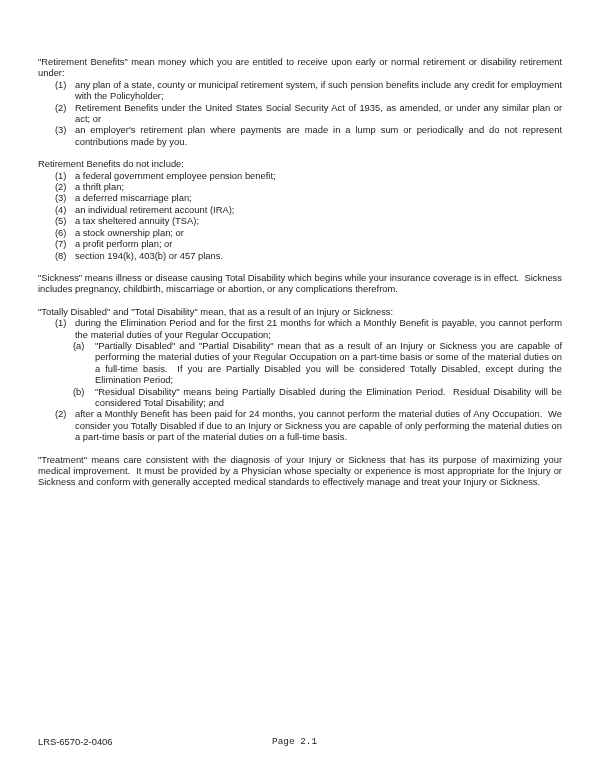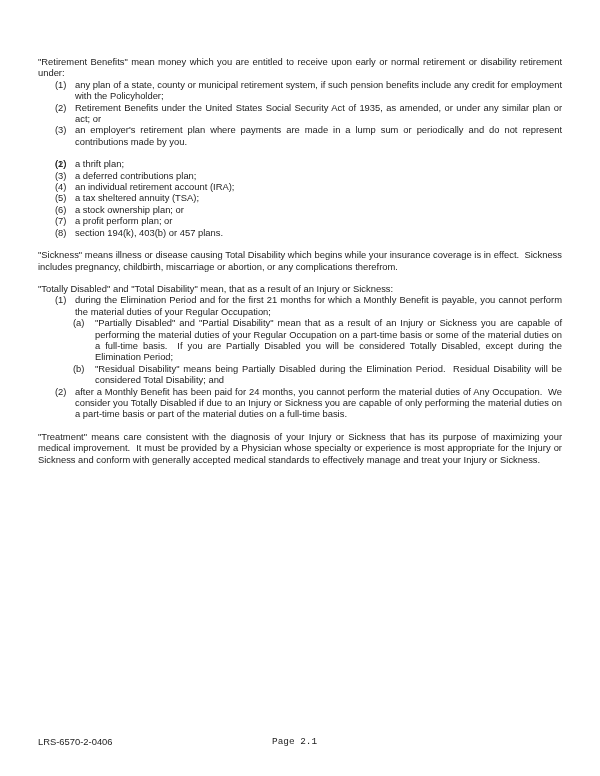--- a/index.html
+++ b/index.html
@@ -65,23 +65,24 @@
 
 <div class="page">
   <div class="content" id="doc-content">
       <div class="block">
         <div class="seg i0"><span>"Retirement Benefits" mean money which you are entitled to receive upon early or normal retirement or disability retirement under:</span></div>
         <div class="seg i1"><span class="marker">(1)</span><span>any plan of a state, county or municipal retirement system, if such pension benefits include any credit for employment with the Policyholder;</span></div>
         <div class="seg i1"><span class="marker">(2)</span><span>Retirement Benefits under the United States Social Security Act of 1935, as amended, or under any similar plan or act; or</span></div>
         <div class="seg i1"><span class="marker">(3)</span><span>an employer's retirement plan where payments are made in a lump sum or periodically and do not represent contributions made by you.</span></div>
       </div>
       <div class="block">
-        <div class="seg i1"><span class="marker">(1)</span></div>
+        <div class="seg i0"><span>Retirement Benefits do not include:</span></div>
+        <div class="seg i1"><span class="marker">(1)</span><span>a federal government employee pension benefit;</span></div>
         <div class="seg i1"><span class="marker">(2)</span><span>a thrift plan;</span></div>
-        <div class="seg i1"><span class="marker">(3)</span><span>a deferred contributions plan;</span></div>
+        <div class="seg i1"><span class="marker">(3)</span><span>a deferred miscarriage plan;</span></div>
         <div class="seg i1"><span class="marker">(4)</span><span>an individual retirement account (IRA);</span></div>
         <div class="seg i1"><span class="marker">(5)</span><span>a tax sheltered annuity (TSA);</span></div>
         <div class="seg i1"><span class="marker">(6)</span><span>a stock ownership plan; or</span></div>
         <div class="seg i1"><span class="marker">(7)</span><span>a profit perform plan; or</span></div>
         <div class="seg i1"><span class="marker">(8)</span><span>section 194(k), 403(b) or 457 plans.</span></div>
       </div>
       <div class="block">
         <div class="seg i0"><span>"Sickness" means illness or disease causing Total Disability which begins while your insurance coverage is in effect.&nbsp; Sickness includes pregnancy, childbirth, miscarriage or abortion, or any complications therefrom.</span></div>
       </div>
       <div class="block">

